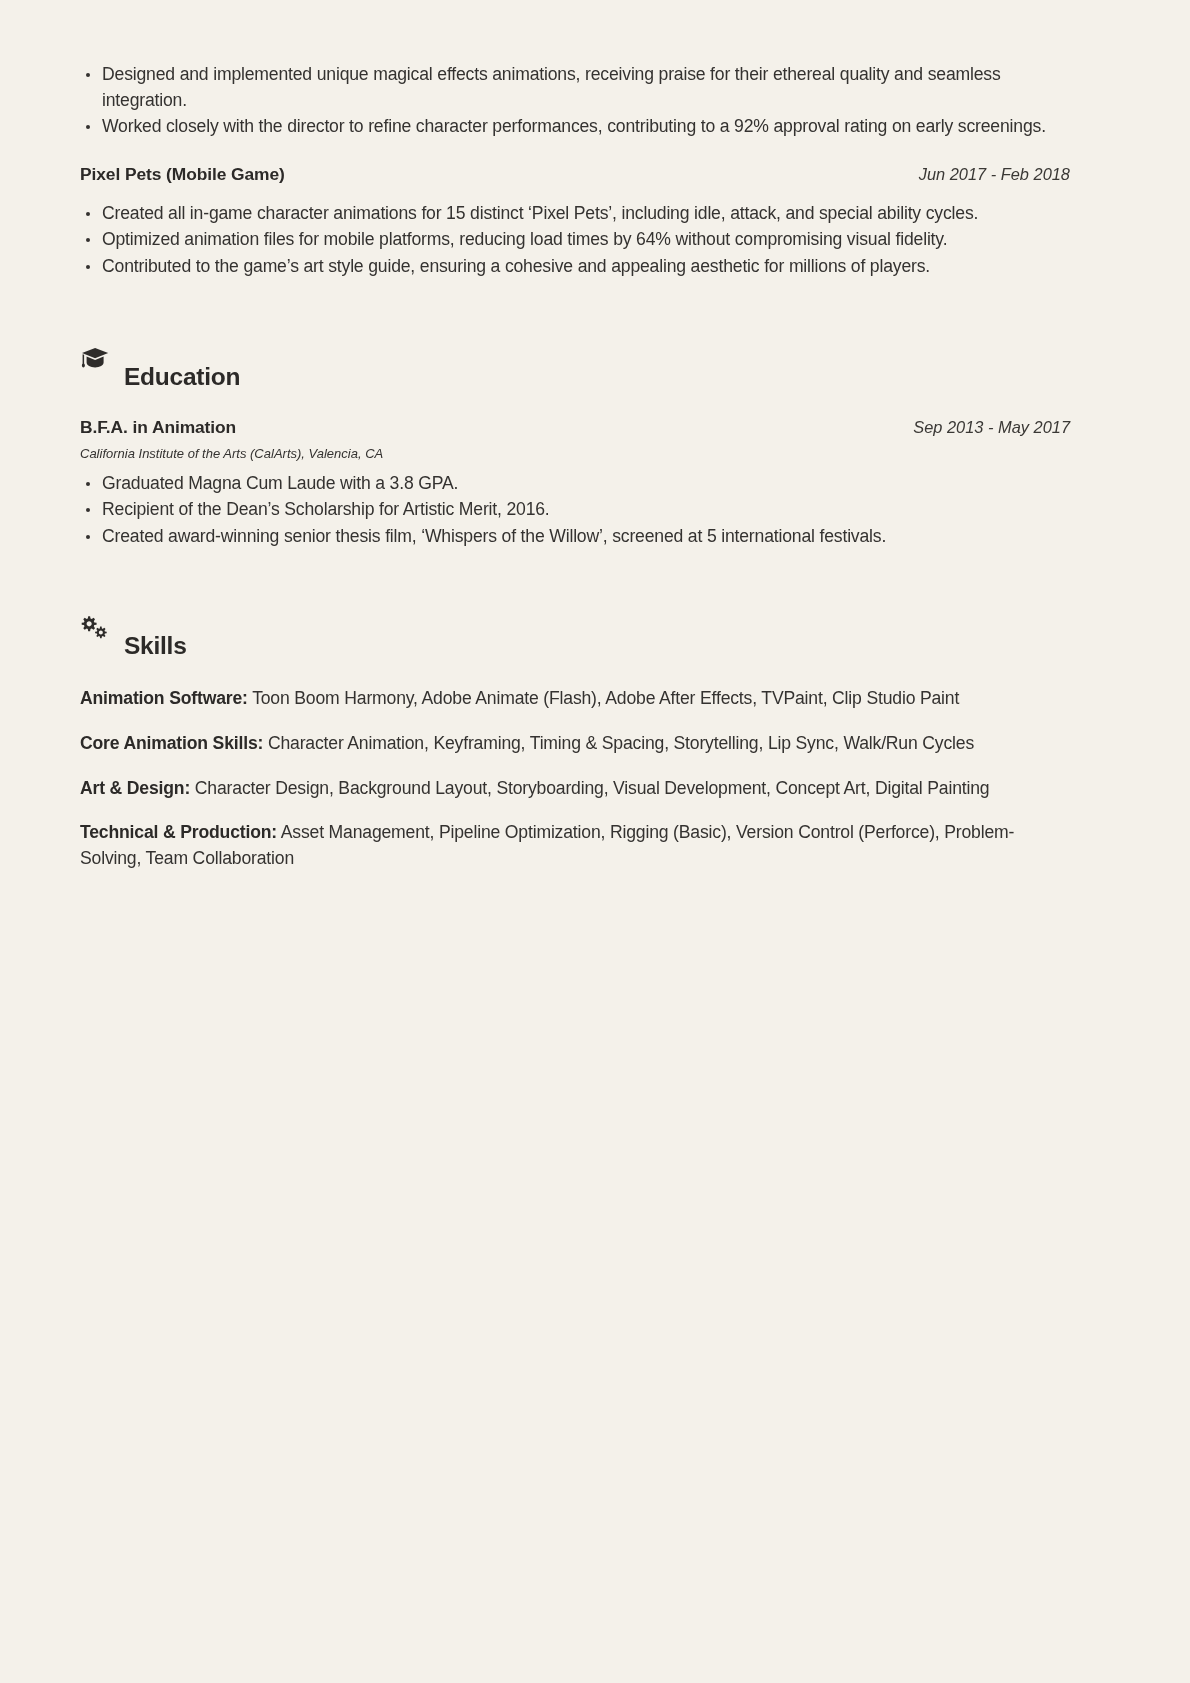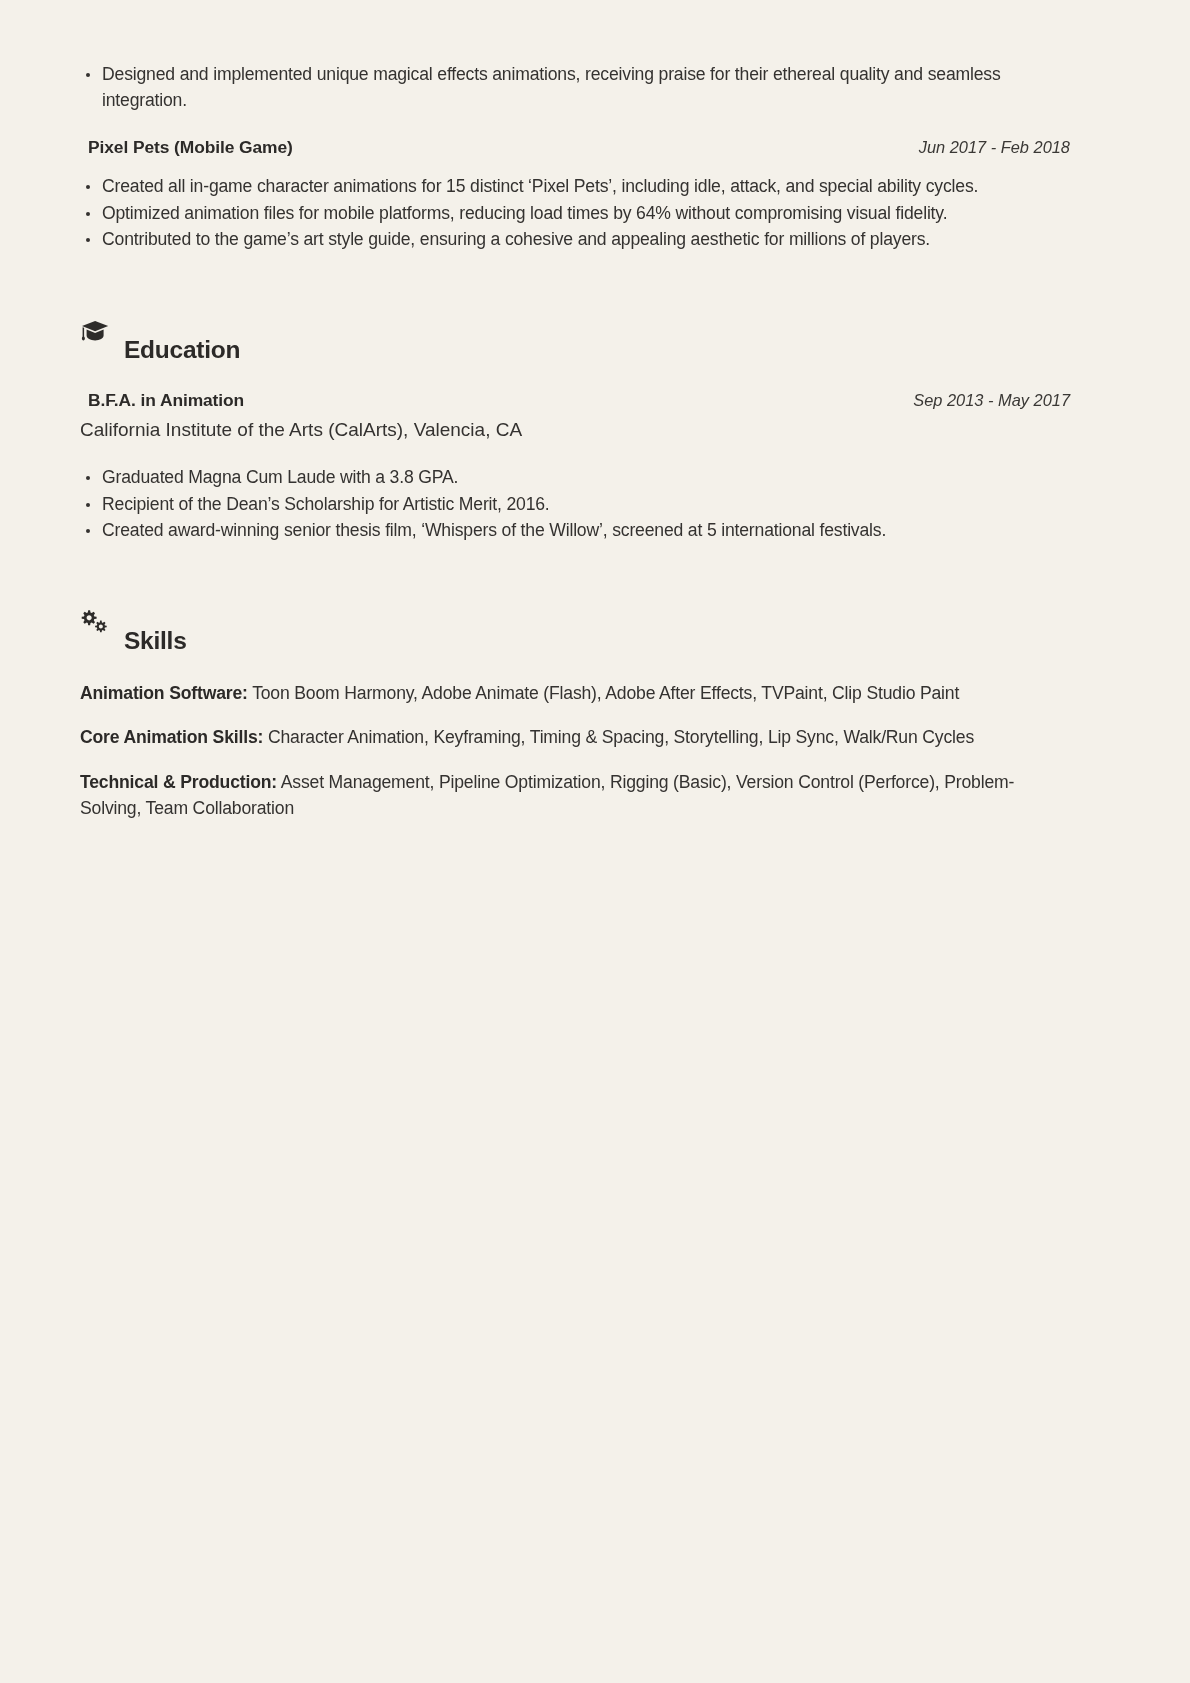--- a/index.html
+++ b/index.html
@@ -54,34 +54,34 @@
     align-items: baseline;
     justify-content: space-between;
     margin-top: 24px;
     margin-bottom: 16px;
   }
   .entry-title {
     font-size: 17.4px;
     font-weight: bold;
     color: #2c2a28;
     letter-spacing: -0.005em;
-    margin-left: 8px;
   }
   .entry-date {
     font-size: 16.4px;
     font-style: italic;
     color: #3a3835;
     white-space: nowrap;
     padding-right: 2px;
   }
   .entry-sub {
-    font-size: 19px;
+    font-size: 13px;
+    font-style: italic;
     color: #343230;
     margin-top: -6px;
-    margin-bottom: 24px;
+    margin-bottom: 10px;
   }
 
   
   .section-head {
     display: flex;
     align-items: center;
     gap: 14px;
     margin-top: 46px;
     margin-bottom: 26px;
   }
@@ -114,20 +114,21 @@
     color: #2c2a28;
   }
 </style>
 </head>
 <body>
 
 <div class="page">
 
   <ul class="bullets">
     <li>Designed and implemented unique magical effects animations, receiving praise for their ethereal quality and seamless integration.</li>
+    <li>Worked closely with the director to refine character performances, contributing to a 92% approval rating on early screenings.</li>
   </ul>
 
   <div class="entry-head">
     <div class="entry-title">Pixel Pets (Mobile Game)</div>
     <div class="entry-date">Jun 2017 - Feb 2018</div>
   </div>
 
   <ul class="bullets">
     <li>Created all in-game character animations for 15 distinct ‘Pixel Pets’, including idle, attack, and special ability cycles.</li>
     <li>Optimized animation files for mobile platforms, reducing load times by 64% without compromising visual fidelity.</li>
@@ -178,17 +179,21 @@
 
   <div class="skill-row">
     <span class="skill-label">Animation Software:</span>
     <span>Toon Boom Harmony, Adobe Animate (Flash), Adobe After Effects, TVPaint, Clip Studio Paint</span>
   </div>
   <div class="skill-row">
     <span class="skill-label">Core Animation Skills:</span>
     <span>Character Animation, Keyframing, Timing &amp; Spacing, Storytelling, Lip Sync, Walk/Run Cycles</span>
   </div>
   <div class="skill-row">
+    <span class="skill-label">Art &amp; Design:</span>
+    <span>Character Design, Background Layout, Storyboarding, Visual Development, Concept Art, Digital Painting</span>
+  </div>
+  <div class="skill-row">
     <span class="skill-label">Technical &amp; Production:</span>
     <span>Asset Management, Pipeline Optimization, Rigging (Basic), Version Control (Perforce), Problem-Solving, Team Collaboration</span>
   </div>
 
 </div>
 
 </body></html>

